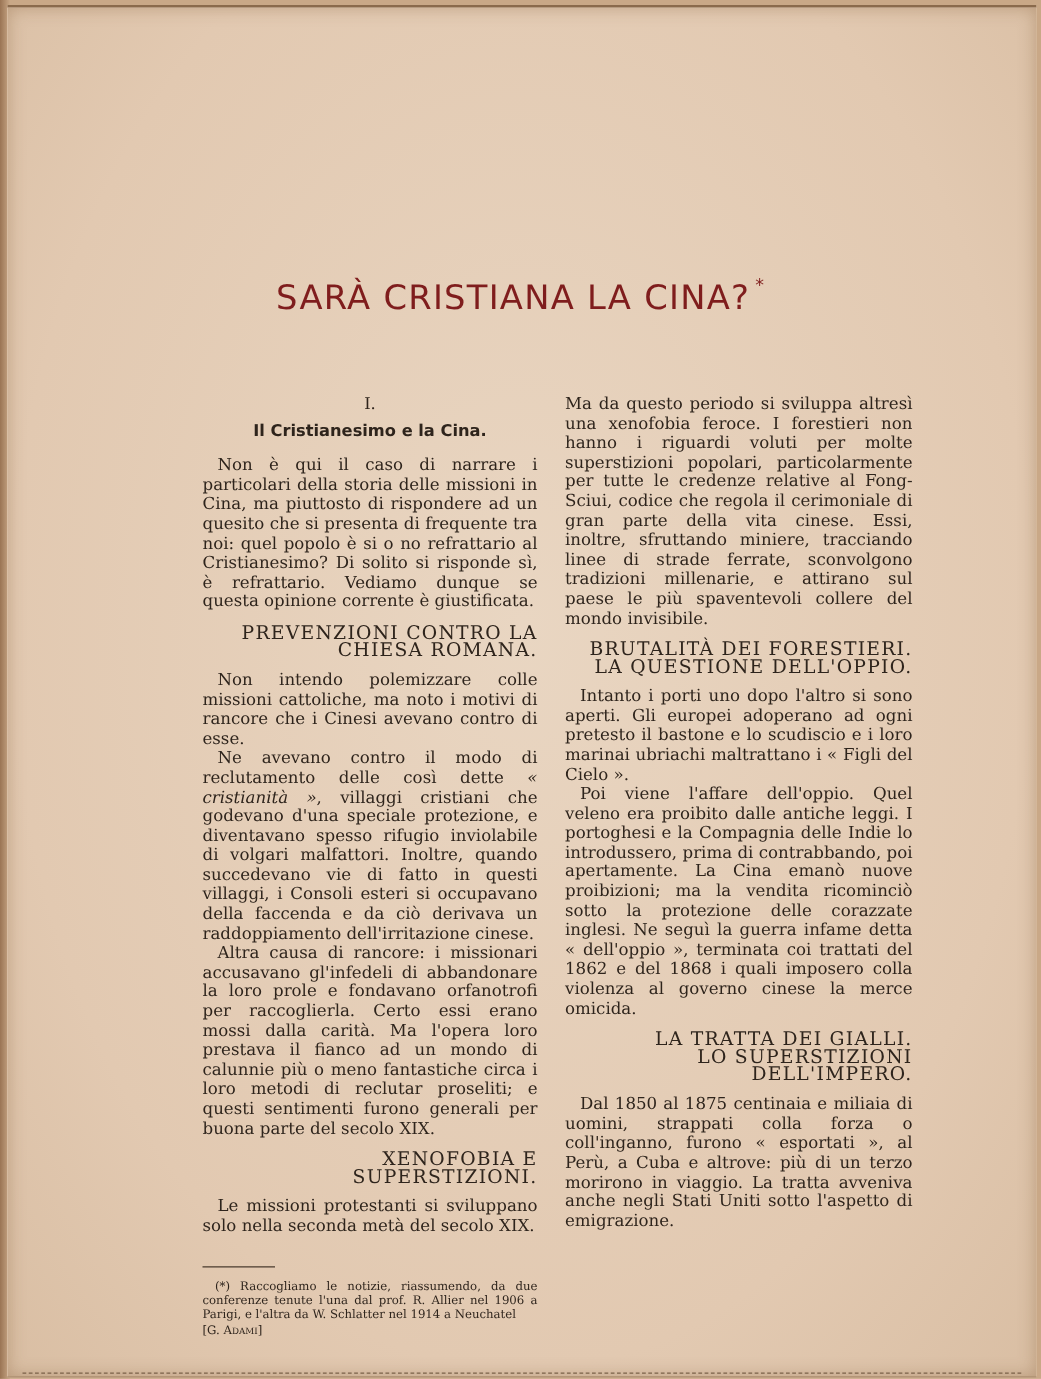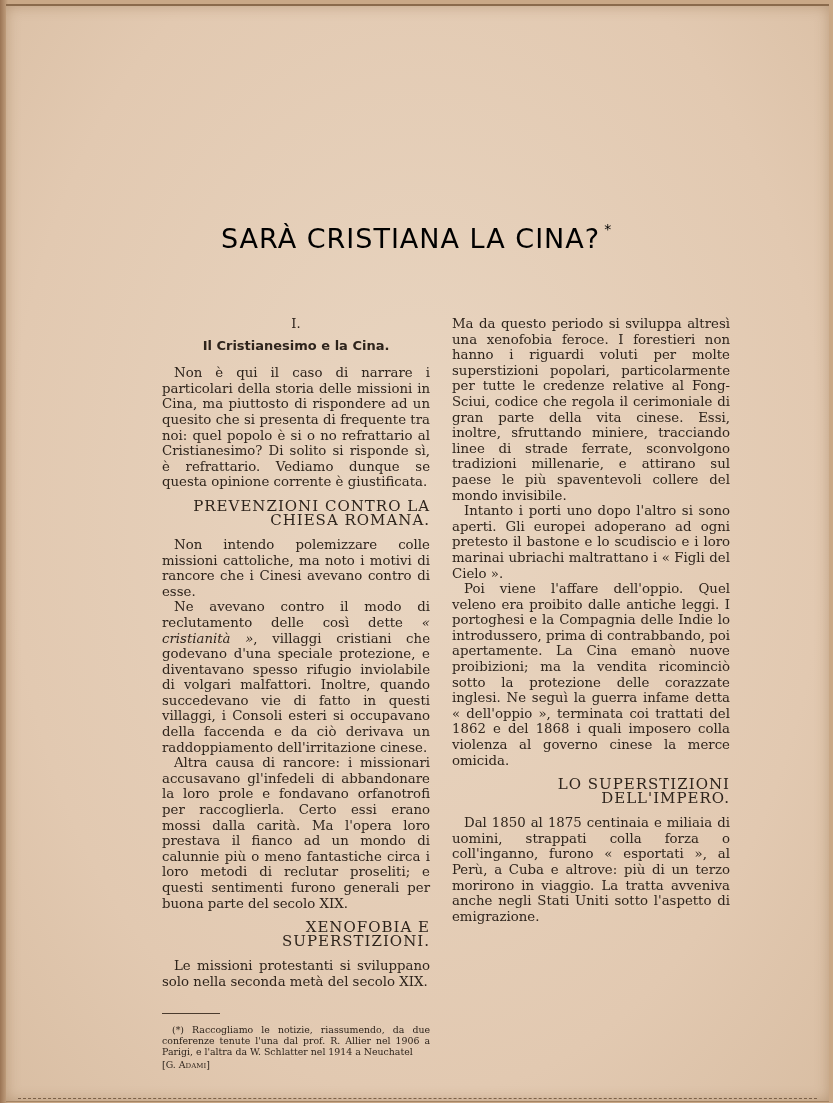--- a/index.html
+++ b/index.html
@@ -19,21 +19,21 @@
     .spine-edge {
       position: absolute; left: 0; top: 0; width: 8px; height: 1103px;
       background: linear-gradient(90deg, #9a7454, #c9a887);
     }
     .bottom-rule {
       position: absolute; left: 12px; right: 12px; top: 1092px; height: 1px;
       border-top: 1px dashed #7a6048;
     }
     .title {
       position: absolute; left: 0; right: 0; top: 205px; text-align: center;
-      font-family: "DejaVu Sans", sans-serif; font-size: 27px; color: #000000;
+      font-family: "DejaVu Sans", sans-serif; font-size: 27px; color: #7f1d1d;
       letter-spacing: 1px; font-weight: normal;
     }
     .title sup { font-size: 14px; vertical-align: top; position: relative; top: -2px; margin-left: 4px; }
     .col {
       position: absolute; top: 316px; width: 268px;
       color: #2e241c; font-size: 13.3px; line-height: 15.6px;
       text-align: justify; hyphens: manual;
     }
     .col.left { left: 162px; }
     .col.right { left: 452px; width: 278px; }
@@ -69,19 +69,24 @@
   <p>Altra causa di rancore: i missionari accusavano gl'infedeli di abbandonare la loro prole e fondavano orfanotrofi per raccoglierla. Certo essi erano mossi dalla carità. Ma l'opera loro prestava il fianco ad un mondo di calunnie più o meno fantastiche circa i loro metodi di reclutar proseliti; e questi sentimenti furono generali per buona parte del secolo XIX.</p>
   <div class="caps">XENOFOBIA E SUPERSTIZIONI.</div>
   <p>Le missioni protestanti si sviluppano solo nella seconda metà del secolo XIX.</p>
   <div class="fn-rule"></div>
   <p class="footnote">(*) Raccogliamo le notizie, riassumendo, da due conferenze tenute l'una dal prof. R. Allier nel 1906 a Parigi, e l'altra da W. Schlatter nel 1914 a Neuchatel</p>
   <div class="sign">[G. Adami]</div>
 </div>
 
 <div class="col right">
   <p class="noindent">Ma da questo periodo si sviluppa altresì una xenofobia feroce. I forestieri non hanno i riguardi voluti per molte superstizioni popolari, particolarmente per tutte le credenze relative al Fong-Sciui, codice che regola il cerimoniale di gran parte della vita cinese. Essi, inoltre, sfruttando miniere, tracciando linee di strade ferrate, sconvolgono tradizioni millenarie, e attirano sul paese le più spaventevoli collere del mondo invisibile.</p>
+  <div class="caps">
+    <div>BRUTALITÀ DEI FORESTIERI.</div>
+    <div class="wide">LA QUESTIONE DELL'OPPIO.</div>
+  </div>
   <p>Intanto i porti uno dopo l'altro si sono aperti. Gli europei adoperano ad ogni pretesto il bastone e lo scudiscio e i loro marinai ubriachi maltrattano i « Figli del Cielo ».</p>
   <p>Poi viene l'affare dell'oppio. Quel veleno era proibito dalle antiche leggi. I portoghesi e la Compagnia delle Indie lo introdussero, prima di contrabbando, poi apertamente. La Cina emanò nuove proibizioni; ma la vendita ricominciò sotto la protezione delle corazzate inglesi. Ne seguì la guerra infame detta « dell'oppio », terminata coi trattati del 1862 e del 1868 i quali imposero colla violenza al governo cinese la merce omicida.</p>
   <div class="caps">
+    <div>LA TRATTA DEI GIALLI.</div>
     <div>LO SUPERSTIZIONI DELL'IMPERO.</div>
   </div>
   <p>Dal 1850 al 1875 centinaia e miliaia di uomini, strappati colla forza o coll'inganno, furono « esportati », al Perù, a Cuba e altrove: più di un terzo morirono in viaggio. La tratta avveniva anche negli Stati Uniti sotto l'aspetto di emigrazione.</p>
 </div>
 
 </body></html>

